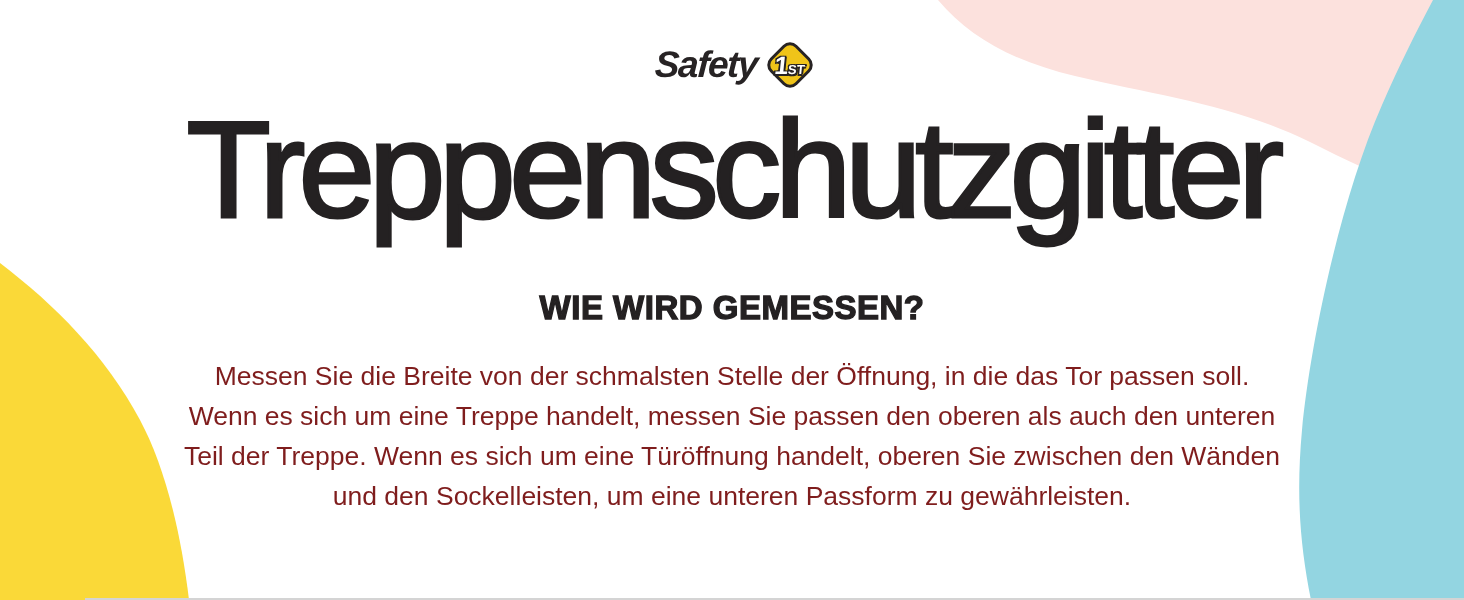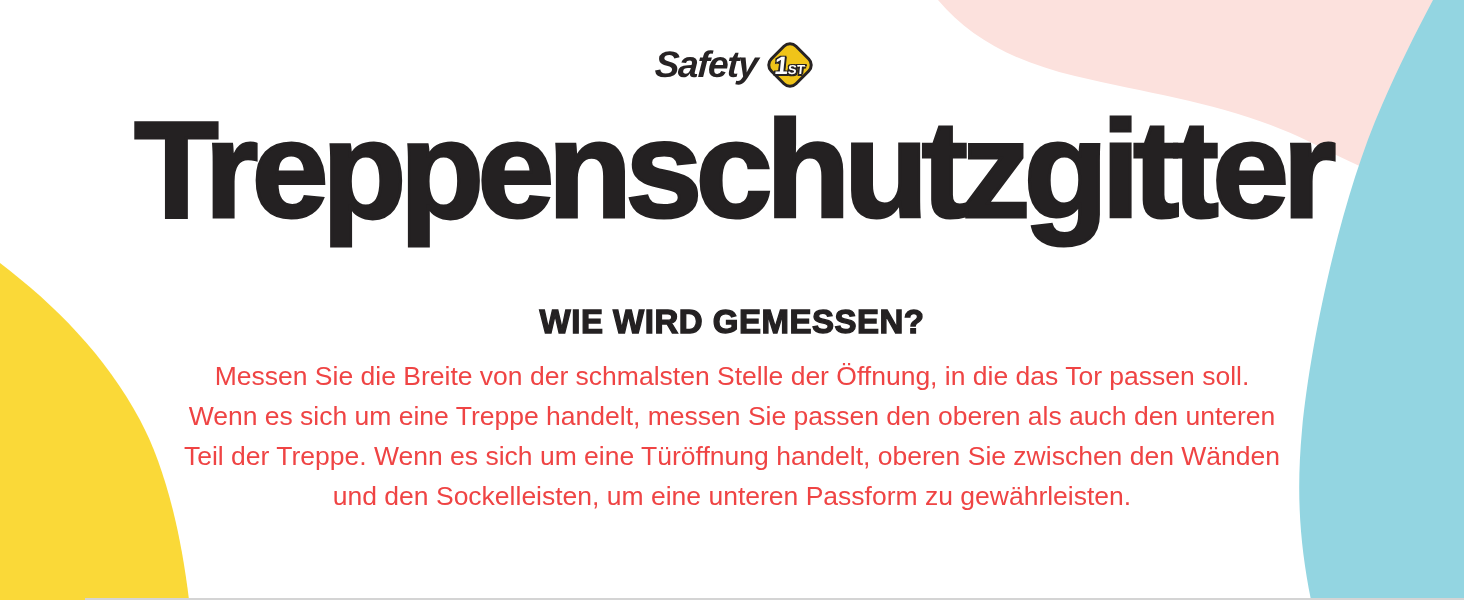--- a/index.html
+++ b/index.html
@@ -45,44 +45,44 @@
     text-shadow:-1.5px -1.5px 0 #272324,1.5px -1.5px 0 #272324,-1.5px 1.5px 0 #272324,1.5px 1.5px 0 #272324, 0 2px 0 #272324, 2px 0 0 #272324;
     white-space:nowrap;
   }
   .badge-inner .st{font-size:13px;letter-spacing:0;}
 
   
   .hero-title{
     top:94px;
     font-size:138px;
     line-height:150px;
-    font-weight:700;
+    font-weight:400;
     letter-spacing:-6.5px;
     color:#242122;
     -webkit-text-stroke:3px #242122;
     white-space:nowrap;
   }
 
   
   .section-heading{
-    top:302px;
+    top:288px;
     font-size:33px;
     line-height:40px;
     font-weight:900;
     letter-spacing:0.5px;
     color:#242122;
     -webkit-text-stroke:1.3px #242122;
   }
 
   
   .body-copy{
     top:356px;
     font-size:26.5px;
     line-height:40px;
-    color:#ef4444;
+    color:#7f1d1d;
   }
   .body-line{white-space:nowrap;}
 
   .bottom-divider{
     position:absolute;
     left:85px;right:0;bottom:0;
     height:2px;
     background:#d4d4d4;
     z-index:3;
   }

